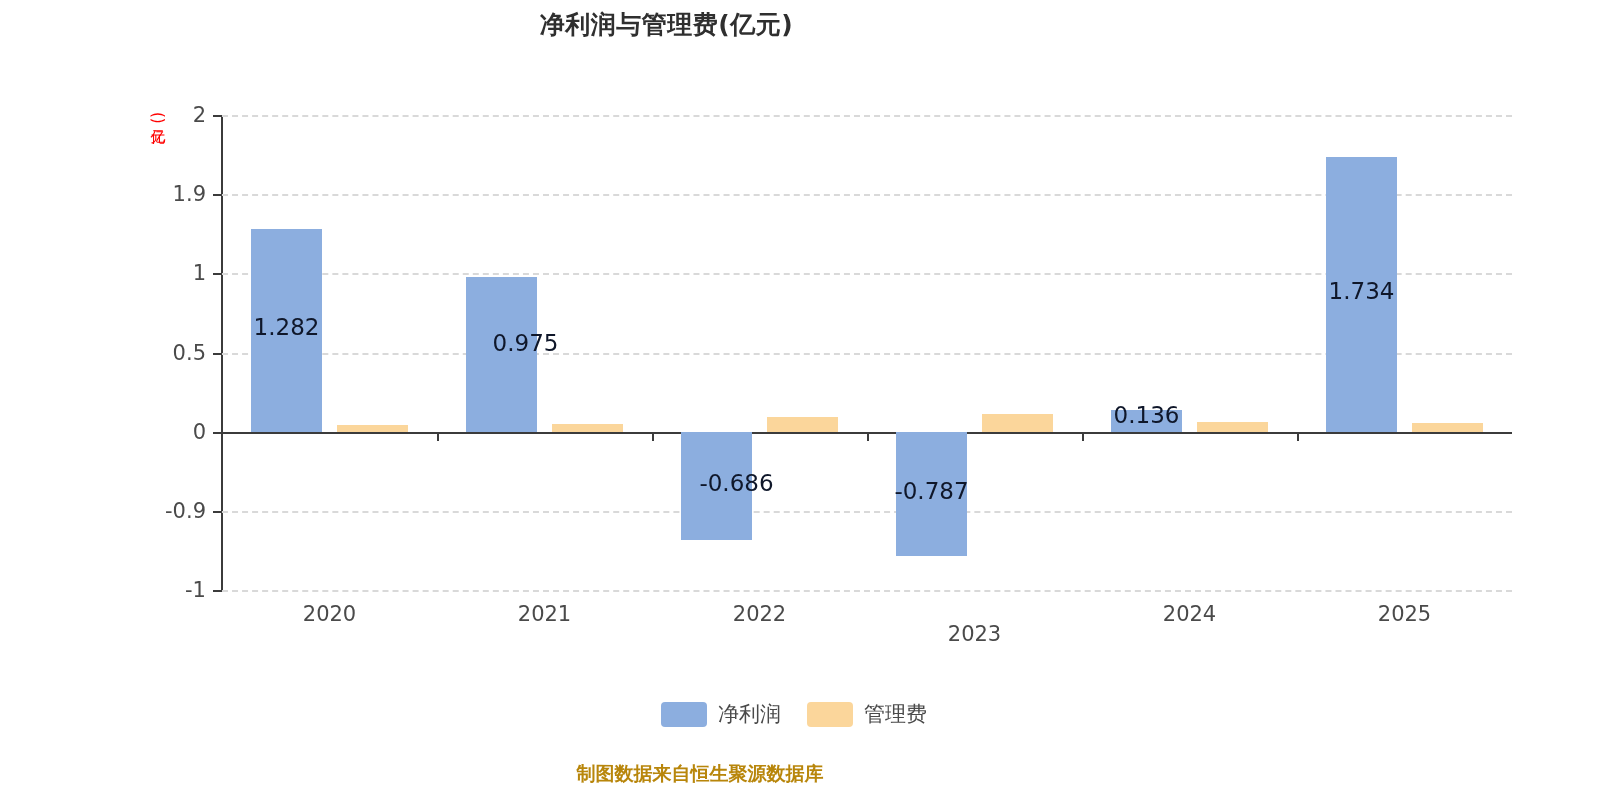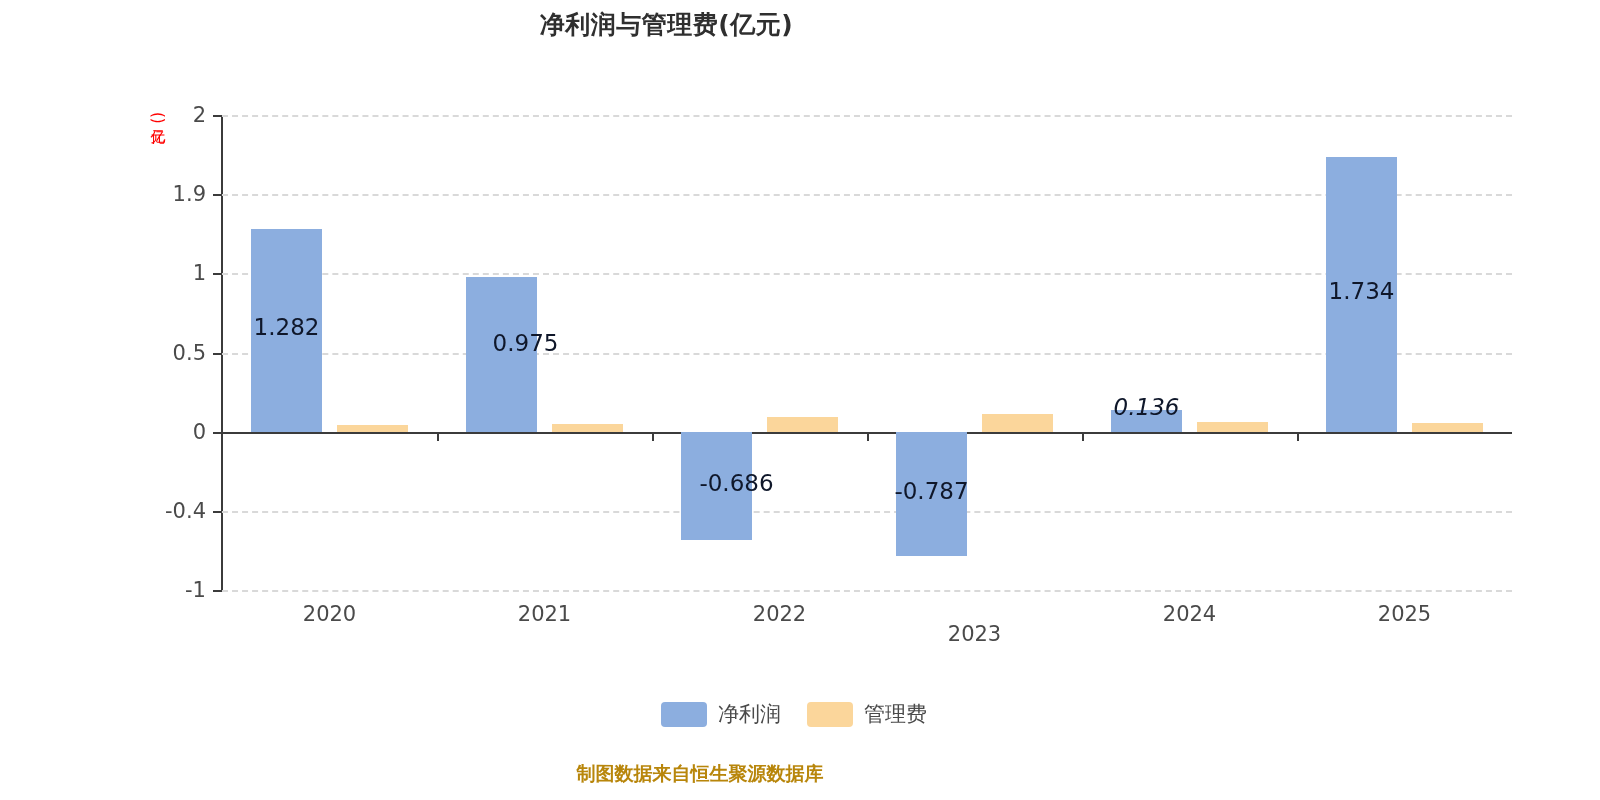--- a/index.html
+++ b/index.html
@@ -186,45 +186,45 @@
       <div class="y-tick" style="top: 158.333px;"></div>
       <div class="y-label" style="top: 158.333px; left: -78px; width: 62px; right: auto;">1</div>
       <div class="gridline" style="top: 237.5px;"></div>
       <div class="y-tick" style="top: 237.5px;"></div>
       <div class="y-label" style="top: 237.5px; left: -78px; width: 62px; right: auto;">0.5</div>
       <div class="gridline zero-line" style="top: 316.667px;"></div>
       <div class="y-tick" style="top: 316.667px;"></div>
       <div class="y-label" style="top: 316.667px; left: -78px; width: 62px; right: auto;">0</div>
       <div class="gridline" style="top: 395.833px;"></div>
       <div class="y-tick" style="top: 395.833px;"></div>
-      <div class="y-label" style="top: 395.833px; left: -78px; width: 62px; right: auto;">-0.4</div>
+      <div class="y-label" style="top: 395.833px; left: -78px; width: 62px; right: auto;">-0.9</div>
       <div class="gridline" style="top: 475px;"></div>
       <div class="y-tick" style="top: 475px;"></div>
       <div class="y-label" style="top: 475px; left: -78px; width: 62px; right: auto;">-1</div>
       <div class="x-tick" style="left: 215px; top: 316.667px;"></div>
       <div class="x-tick" style="left: 430px; top: 316.667px;"></div>
       <div class="x-tick" style="left: 645px; top: 316.667px;"></div>
       <div class="x-tick" style="left: 860px; top: 316.667px;"></div>
       <div class="x-tick" style="left: 1075px; top: 316.667px;"></div>
       <div class="x-label" style="left: 107.5px; top: 487px;">2020</div>
       <div class="x-label" style="left: 322.5px; top: 487px;">2021</div>
-      <div class="x-label" style="left: 537.5px; top: 487px; margin-left: 20px;">2022</div>
+      <div class="x-label" style="left: 537.5px; top: 487px;">2022</div>
       <div class="x-label" style="left: 752.5px; top: 487px; margin-top: 20px;">2023</div>
       <div class="x-label" style="left: 967.5px; top: 487px;">2024</div>
       <div class="x-label" style="left: 1182.5px; top: 487px;">2025</div>
       <div class="bar series-profit" style="left: 29.24px; top: 113.683px; width: 70.52px; height: 202.983px;"></div>
       <div class="bar-label" style="left: 64.5px; top: 199.175px;">1.282</div>
       <div class="bar series-profit" style="left: 244.24px; top: 162.292px; width: 70.52px; height: 154.375px;"></div>
       <div class="bar-label" style="left: 279.5px; top: 215px; margin-left: 24px;">0.975</div>
       <div class="bar series-profit" style="left: 459.24px; top: 316.667px; width: 70.52px; height: 108.617px;"></div>
       <div class="bar-label" style="left: 494.5px; top: 354.975px; margin-left: 20px;">-0.686</div>
       <div class="bar series-profit" style="left: 674.24px; top: 316.667px; width: 70.52px; height: 124.608px;"></div>
       <div class="bar-label" style="left: 709.5px; top: 362.971px;">-0.787</div>
       <div class="bar series-profit" style="left: 889.24px; top: 295.133px; width: 70.52px; height: 21.5333px;"></div>
-      <div class="bar-label" style="left: 924.5px; top: 279px; font-style: italic;">0.136</div>
+      <div class="bar-label" style="left: 924.5px; top: 287px;">0.136</div>
       <div class="bar series-profit" style="left: 1104.24px; top: 42.1167px; width: 70.52px; height: 274.55px;"></div>
       <div class="bar-label" style="left: 1139.5px; top: 163.392px;">1.734</div>
       <div class="bar series-expense" style="left: 115.24px; top: 309.542px; width: 70.52px; height: 7.125px;"></div>
       <div class="bar series-expense" style="left: 330.24px; top: 308.75px; width: 70.52px; height: 7.91667px;"></div>
       <div class="bar series-expense" style="left: 545.24px; top: 302.417px; width: 70.52px; height: 14.25px;"></div>
       <div class="bar series-expense" style="left: 760.24px; top: 299.25px; width: 70.52px; height: 17.4167px;"></div>
       <div class="bar series-expense" style="left: 975.24px; top: 307.167px; width: 70.52px; height: 9.5px;"></div>
       <div class="bar series-expense" style="left: 1190.24px; top: 307.958px; width: 70.52px; height: 8.70833px;"></div>
     </div>
 

